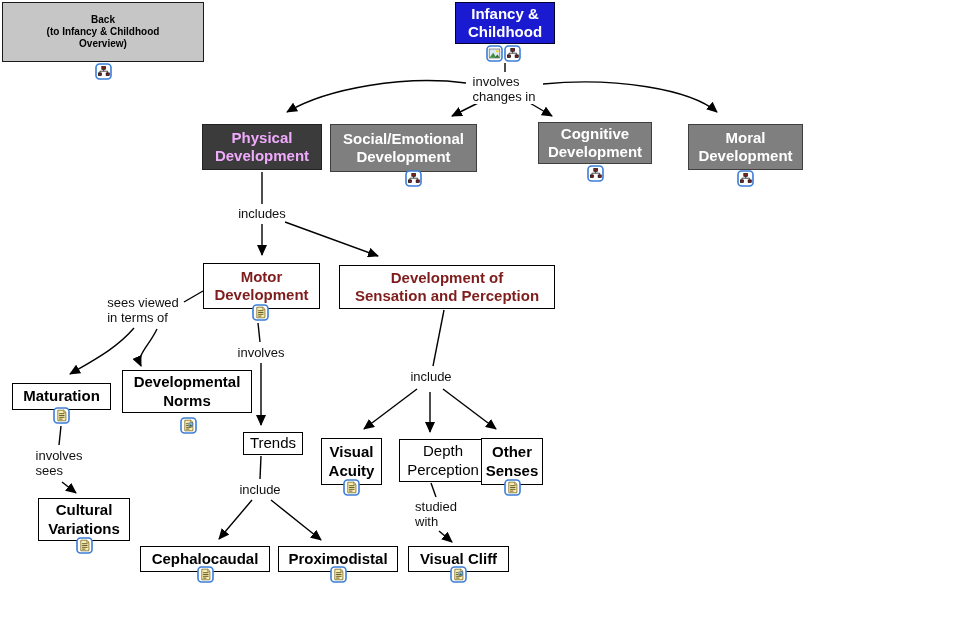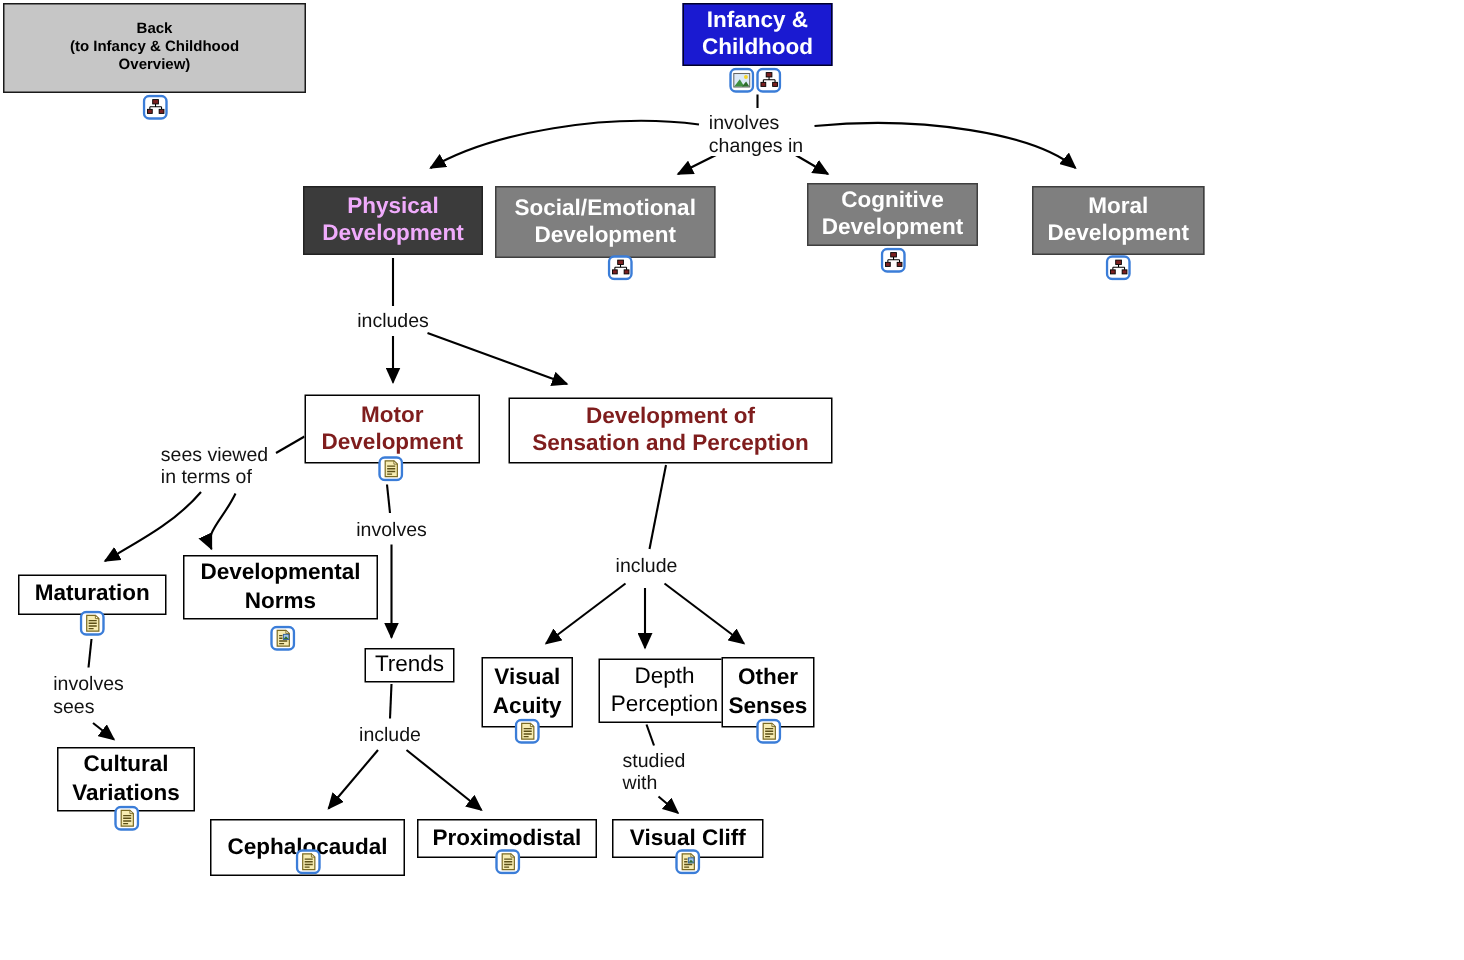--- a/index.html
+++ b/index.html
@@ -154,21 +154,21 @@
 
   <div class="node thin" style="left:122px;top:370px;width:130px;height:43px">
       <span>Developmental
 Norms</span>
     </div>
 
   <div class="node thin plain" style="left:231px;top:432px;width:60px;height:23px">
       <span>Trends</span>
     </div>
 
-  <div class="node thin" style="left:140px;top:546px;width:130px;height:38px">
+  <div class="node thin" style="left:140px;top:546px;width:130px;height:26px">
       <span>Cephalocaudal</span>
     </div>
 
   <div class="node thin" style="left:278px;top:546px;width:120px;height:26px">
       <span>Proximodistal</span>
     </div>
 
   <div class="node thin" style="left:321px;top:438px;width:61px;height:47px">
       <span>Visual
 Acuity</span>

